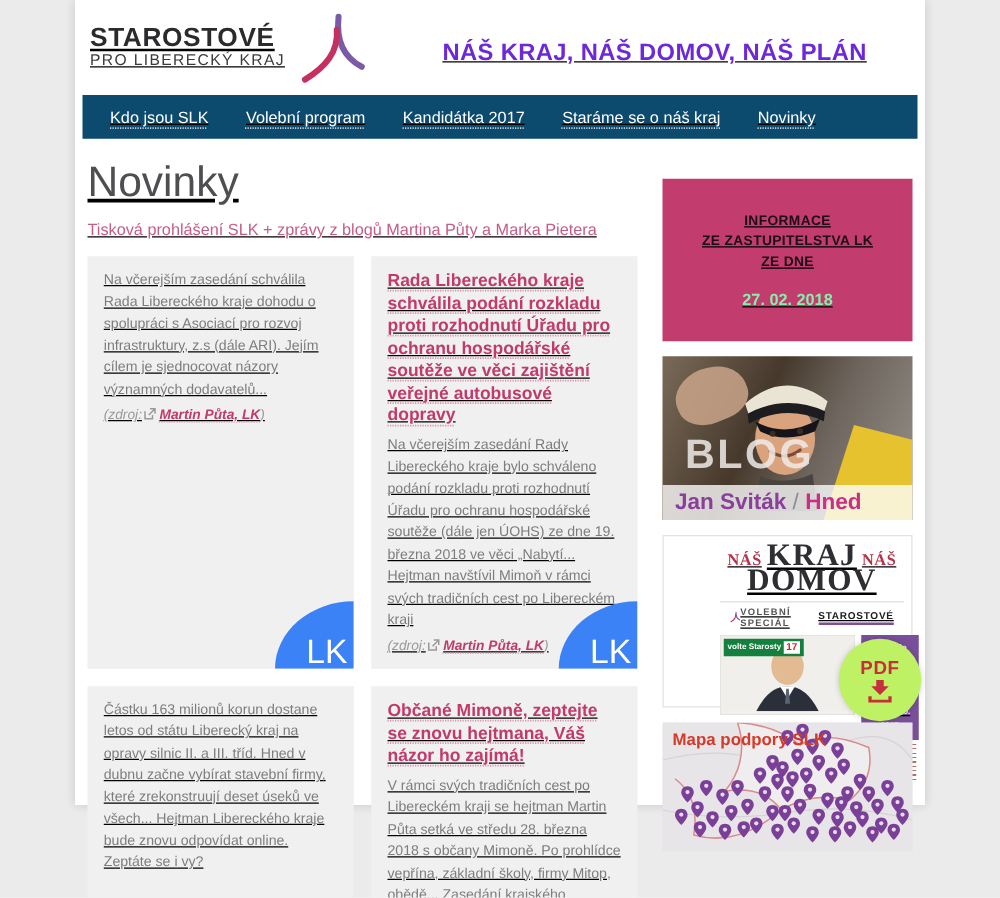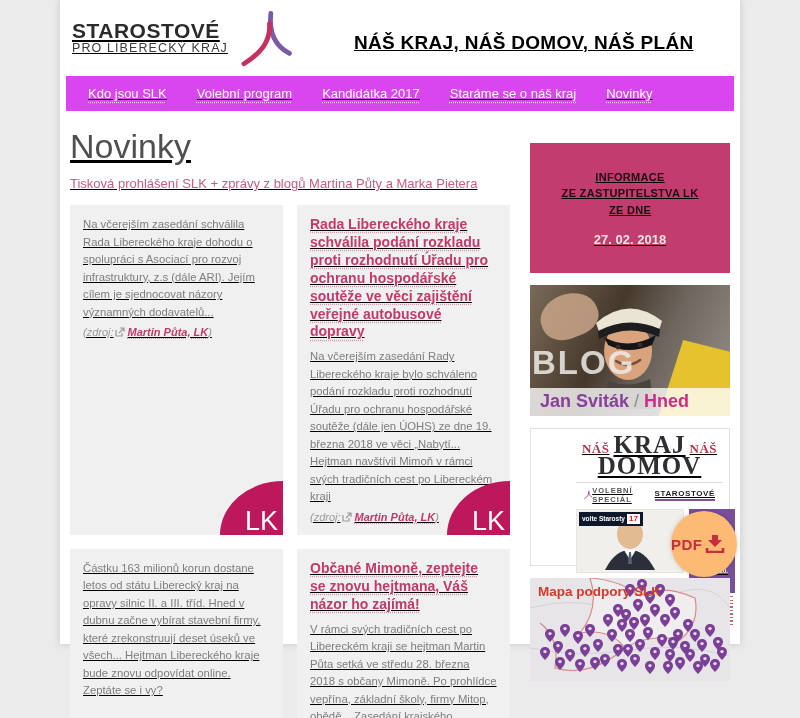--- a/index.html
+++ b/index.html
@@ -7,60 +7,60 @@
   .page{width:680px;height:644px;margin:0 auto;background:#fff;
     box-shadow:0 0 8px rgba(0,0,0,.15);position:relative;text-decoration:underline;}
   
   .header{display:flex;align-items:flex-start;padding:10px 0 0 12px;height:64px;}
   .logo{display:flex;align-items:flex-start;gap:6px;cursor:pointer;}
   .logo-text{padding-top:10px;line-height:1.05;}
   .logo-line1{font-size:21px;font-weight:bold;color:#2b2b2e;letter-spacing:.5px;}
   .logo-line2{font-size:12.5px;color:#3a3a3e;letter-spacing:1.1px;}
   .lambda{width:64px;height:62px;}
   .tagline{margin-left:56px;margin-top:22px;font-size:19px;font-weight:bold;
-    color:#000000;letter-spacing:.3px;}
-  
-  .nav{margin:2px 6px 0 6px;background:#d946ef;height:35px;display:flex;
+    color:#6d28d9;letter-spacing:.3px;}
+  
+  .nav{margin:2px 6px 0 6px;background:#0c4a6e;height:35px;display:flex;
     align-items:center;padding-left:22px;gap:30px;}
   .nav a{color:#fff;font-size:13px;text-decoration:underline dotted rgba(255,255,255,.8);
     text-underline-offset:4px;cursor:pointer;}
   
   .content{display:flex;padding:0 10px;margin-top:10px;}
   .news{width:440px;}
   h1.page-title{font-size:34px;font-weight:400;color:#4f4f52;margin:6px 0 10px 0;}
   .subtitle{font-size:13px;color:#c75c85;margin:0 0 14px 0;}
   .grid{display:grid;grid-template-columns:1fr 1fr;gap:14px 14px;}
   .card{background:#f0f0f0;position:relative;padding:11px 13px 10px 13px;overflow:hidden;}
   .card-title{font-size:14px;font-weight:bold;color:#c13a6a;line-height:1.28;margin:0 0 7px 0;
     text-decoration:underline dotted #da94af;text-underline-offset:3px;cursor:pointer;display:block;}
   .card-body{font-size:11.3px;color:#7d7d7d;line-height:1.55;margin:0 0 5px 0;}
   .card-source{font-size:11px;color:#999;font-style:italic;margin:0 0 2px 0;}
   .card-source .src-link{color:#c13a6a;font-weight:bold;cursor:pointer;
     text-decoration:underline dotted #da94af;text-underline-offset:2px;}
   .ext-icon{display:inline-block;width:10px;height:10px;vertical-align:-1px;margin:0 3px 0 1px;}
-  .lk-badge{position:absolute;right:0;bottom:0;width:58px;height:54px;background:#be185d;
+  .lk-badge{position:absolute;right:0;bottom:0;width:58px;height:54px;background:#3b82f6;
     border-top-left-radius:100% 100%;display:flex;align-items:flex-end;justify-content:flex-end;
     padding:0 5px 0 0;color:#fff;font-size:27px;font-weight:400;line-height:1.05;}
   
   .sidebar{width:200px;margin-left:auto;}
   h2.akce{font-size:26px;font-weight:400;color:#c75c85;margin:8px 0 0 0;display:inline-block;
     border-bottom:1px solid #dba8bc;padding-bottom:12px;cursor:pointer;}
   .info-box{margin-top:22px;background:#c33c6e;height:130px;display:flex;flex-direction:column;
     align-items:center;justify-content:center;text-align:center;cursor:pointer;}
   .info-box .line{font-size:11px;font-weight:bold;color:#1c0d14;line-height:1.5;letter-spacing:.3px;}
-  .info-box .date{font-size:13px;font-weight:bold;color:#e5e5e5;margin-top:14px;}
+  .info-box .date{font-size:13px;font-weight:bold;color:#86efac;margin-top:14px;}
   .blog-card{margin-top:12px;cursor:pointer;}
   .blog-photo{position:relative;height:131px;overflow:hidden;
     background:linear-gradient(115deg,#7a6a58 0%,#46392c 38%,#6e665e 62%,#99928b 100%);}
   .yellow-patch{position:absolute;right:0;top:42%;width:36%;height:60%;background:#e5c22e;
     clip-path:polygon(35% 0,100% 15%,100% 100%,0 100%);}
   .hand{position:absolute;left:5%;top:7%;width:58px;height:44px;background:#c9a489;
     border-radius:55% 60% 45% 50%;transform:rotate(-22deg);opacity:.85;}
   .blog-face{position:absolute;left:50%;top:4px;transform:translateX(-52%);}
-  .blog-overlay{position:absolute;left:2px;bottom:34px;font-size:33px;font-weight:bold;
+  .blog-overlay{position:absolute;left:18px;bottom:34px;font-size:33px;font-weight:bold;
     color:rgba(238,235,232,.85);letter-spacing:2px;}
   .blog-caption{position:absolute;left:0;bottom:0;width:100%;background:rgba(255,255,255,.78);
     font-size:18px;font-weight:bold;padding:3px 0 4px 10px;box-sizing:border-box;}
   .blog-author{color:#8a3f9b;}
   .blog-sep{color:#8d8d8d;font-weight:400;}
   .blog-place{color:#cc2e85;}
   
   .paper-card{margin-top:12px;position:relative;background:#fff;border:1px solid #e2e2e2;
     height:136px;cursor:pointer;overflow:visible;padding-left:39px;}
   .mast{display:flex;justify-content:center;align-items:baseline;gap:4px;padding-top:5px;
@@ -69,31 +69,31 @@
   .mast .big{color:#2f2f33;font-size:25px;font-weight:bold;letter-spacing:1px;line-height:.85;}
   .mast2{text-align:center;font-family:"Liberation Serif",serif;color:#2f2f33;font-size:25px;
     font-weight:bold;letter-spacing:1px;line-height:.9;margin-top:-2px;}
   .mast-sub{display:flex;align-items:center;justify-content:space-between;
     padding:3px 8px 2px 8px;border-top:1px solid #ddd;margin:4px 6px 0 6px;}
   .mast-sub .vs{font-size:7.5px;color:#555;letter-spacing:1px;font-weight:bold;}
   .mast-sub .st{font-size:8px;color:#1d1d1f;letter-spacing:.6px;font-weight:bold;
     border-bottom:2px solid #7e4f93;padding-bottom:1px;}
   .paper-body{display:flex;gap:5px;padding:3px 6px 0 6px;}
   .photo-box{position:relative;width:108px;height:62px;background:#f3f1ee;border:1px solid #e6e4e0;}
-  .volte-badge{position:absolute;top:2px;left:2px;background:#0f172a;color:#fff;display:flex;
+  .volte-badge{position:absolute;top:2px;left:2px;background:#15803d;color:#fff;display:flex;
     align-items:center;gap:2px;padding:2px 3px;font-size:6.5px;font-weight:bold;line-height:1.1;}
   .volte-badge .num{background:#fff;color:#d8232a;font-size:8px;padding:1px 2px;font-weight:bold;}
   .right-col{flex:1;display:flex;flex-direction:column;gap:3px;}
   .purple-box{background:#7a4f9a;color:#fff;font-size:6.5px;font-weight:bold;text-align:center;
     padding:6px 5px;line-height:1.6;}
   .fake-text{height:30px;margin:0 2px;
     background:repeating-linear-gradient(to bottom,#b96a6a 0,#b96a6a 1px,transparent 1px,transparent 3.5px);}
-  .pdf-circle{position:absolute;right:-8px;bottom:-12px;width:66px;height:66px;background:#fdba74;
-    border-radius:50%;box-shadow:0 0 5px rgba(0,0,0,.18);display:flex;
-    align-items:center;gap:1px;}
+  .pdf-circle{position:absolute;right:-8px;bottom:-12px;width:66px;height:66px;background:#bef264;
+    border-radius:50%;box-shadow:0 0 5px rgba(0,0,0,.18);display:flex;flex-direction:column;
+    align-items:center;justify-content:center;gap:1px;}
   .pdf-label{color:#c5303c;font-weight:bold;font-size:15px;letter-spacing:.5px;}
   
   .map-card{margin-top:12px;position:relative;height:103px;background:#e6e4e6;overflow:hidden;cursor:pointer;}
   .map-label{position:absolute;top:6px;left:8px;color:#d43a2a;font-size:13.5px;font-weight:bold;z-index:3;}
   .map-svg{position:absolute;inset:0;}
 </style>
 </head>
 <body>
 
 <div class="page">

